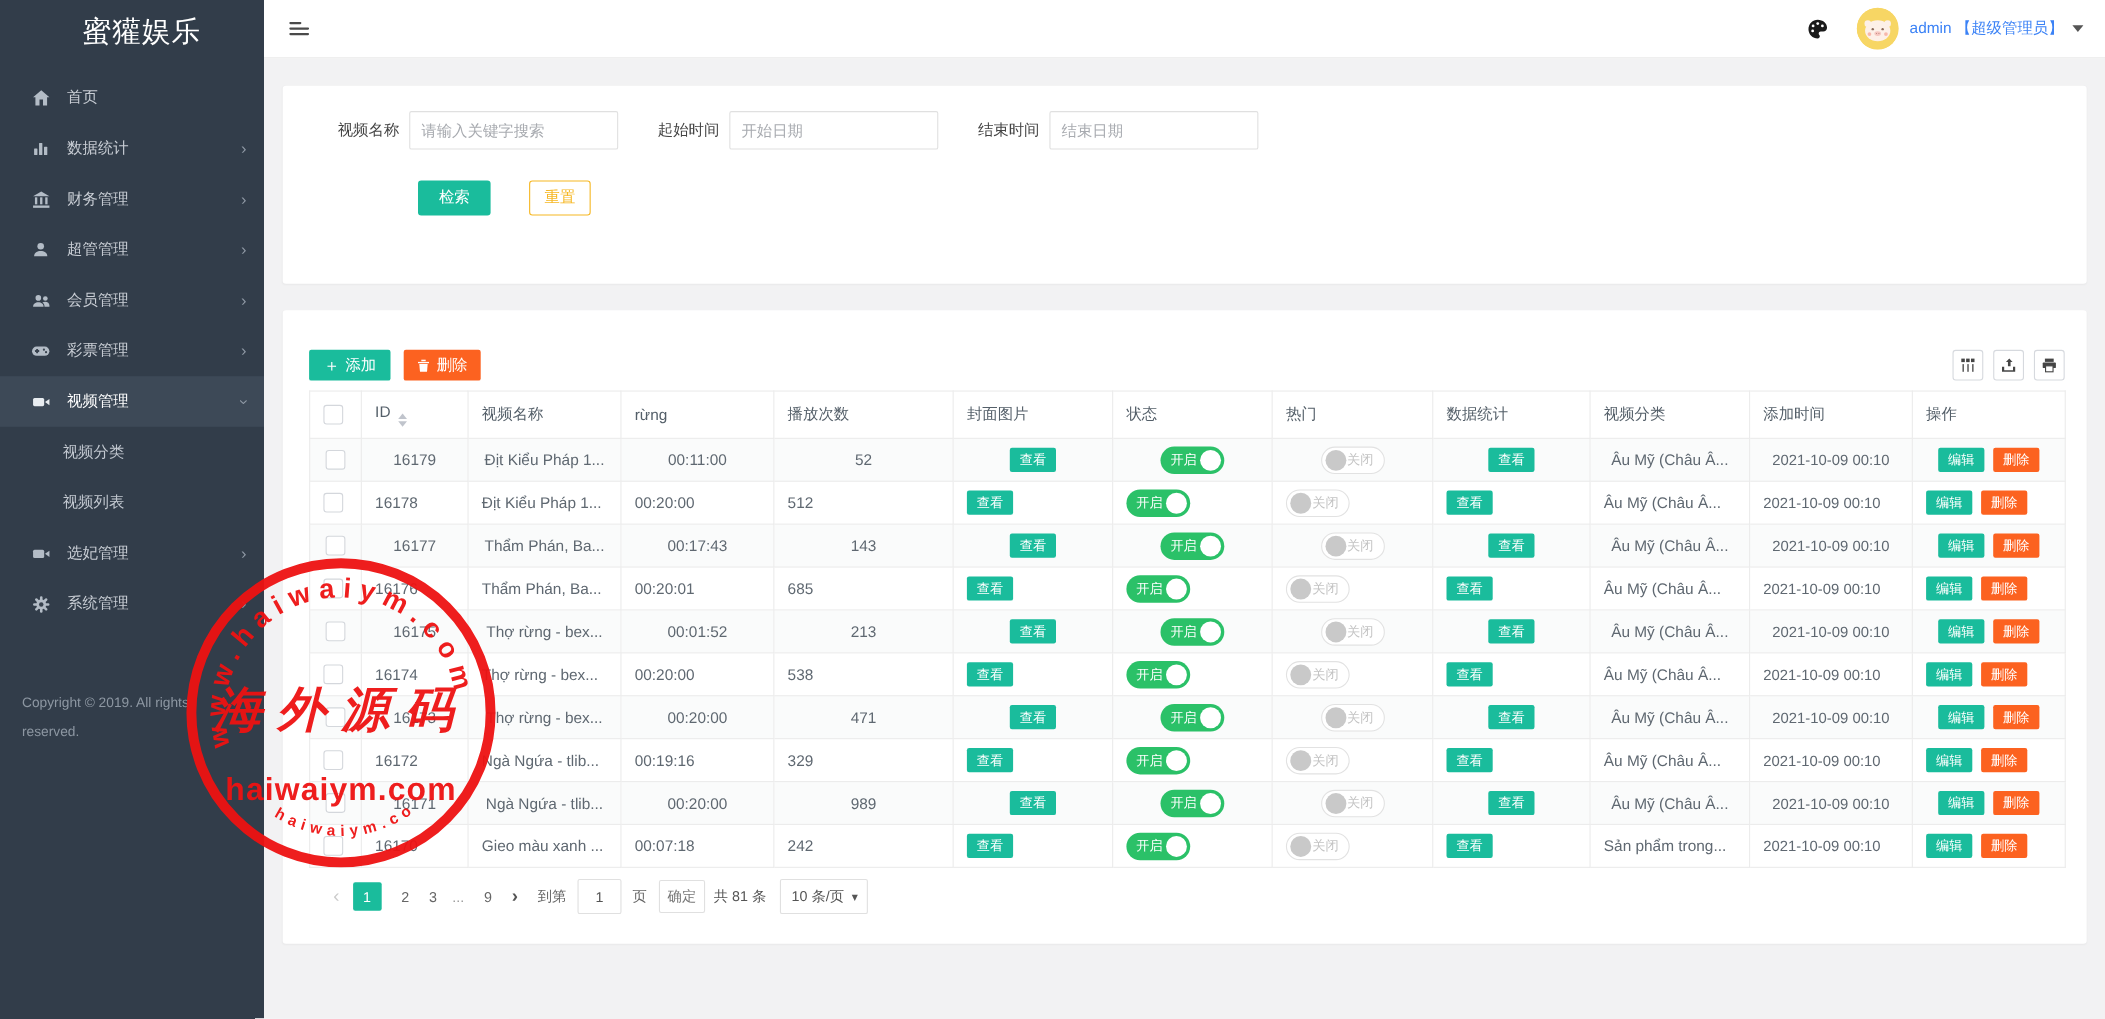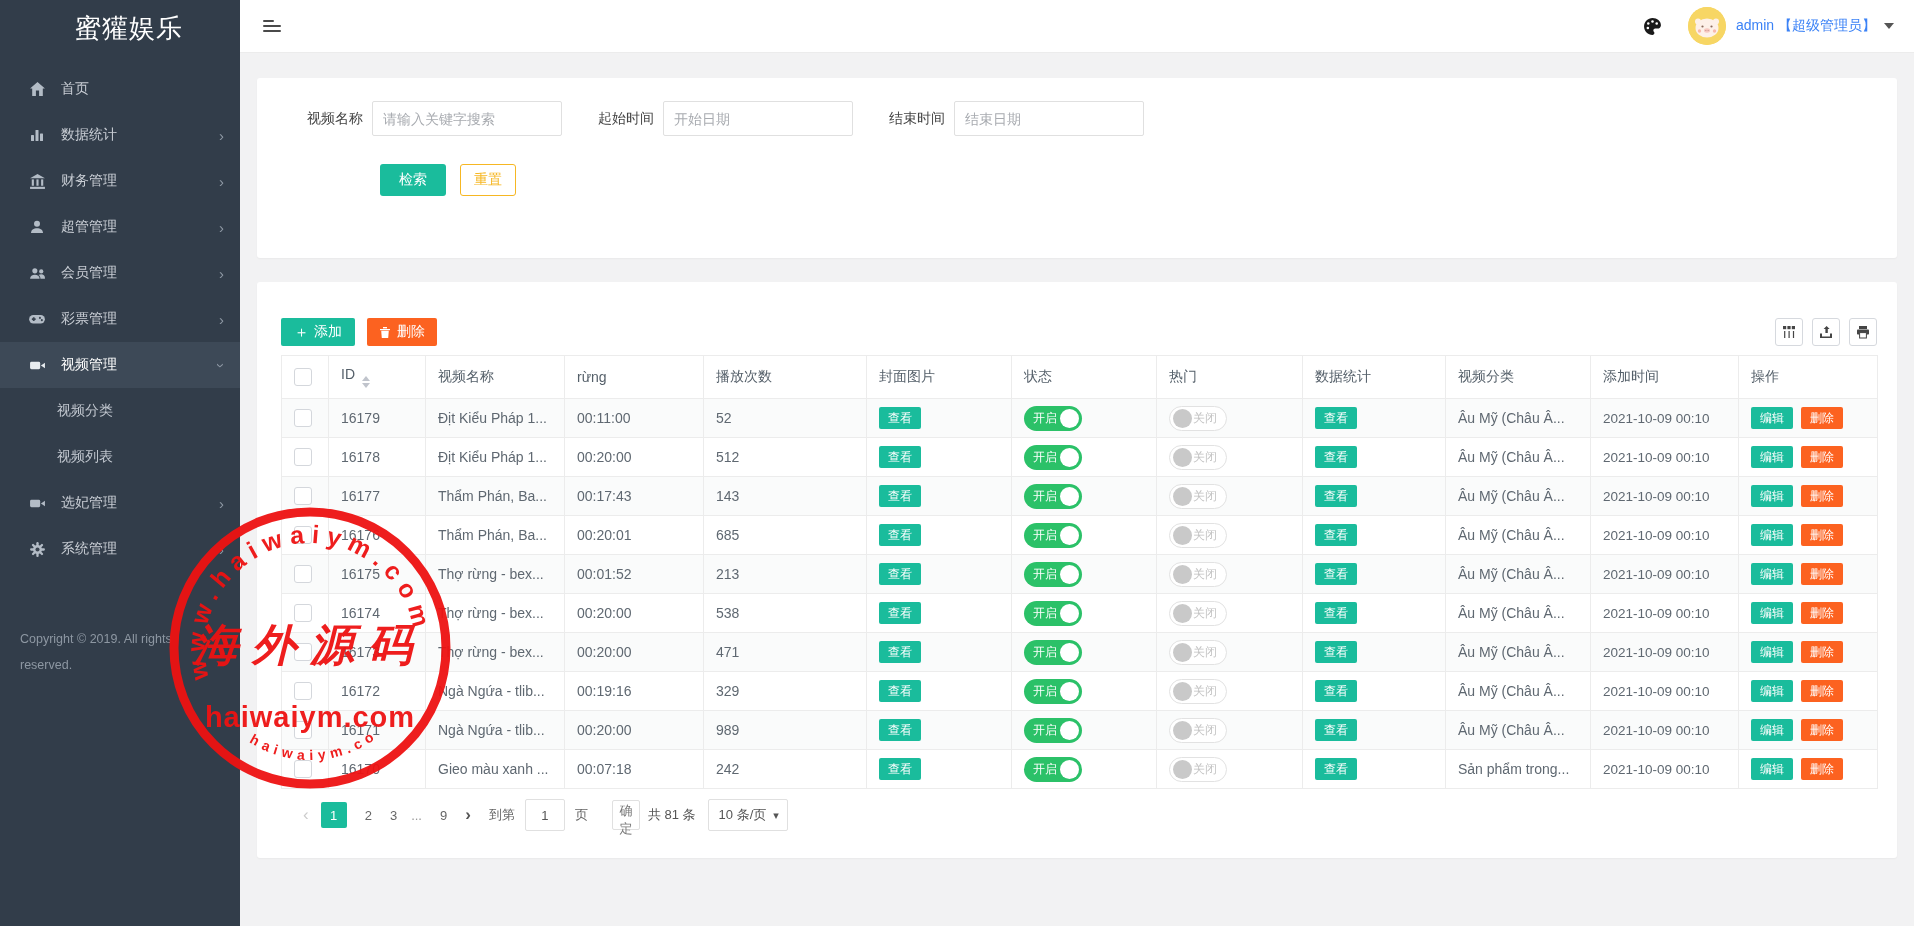--- a/index.html
+++ b/index.html
@@ -29,37 +29,37 @@
 
   
   .content{position:absolute;left:240px;top:53px;width:1674px;height:873px;box-sizing:border-box;padding:25px 17px 0;}
   .card{background:#fff;border-radius:3px;box-shadow:0 1px 2px rgba(0,0,0,.04);}
   .search-card{height:180px;box-sizing:border-box;padding:23px 0 0 50px;margin-bottom:24px;}
   .form-row{display:flex;align-items:center;}
   .f-label{font-size:14px;color:#444;margin-right:9px;}
   .f-input{width:168px;height:33px;border:1px solid #e0e0e0;border-radius:2px;padding:0 10px;font-size:14px;color:#333;outline:none;font-family:inherit;}
   .f-input::placeholder{color:#a8abb0;}
   .fg{display:flex;align-items:center;margin-right:36px;}
-  .btn-row{margin-top:28px;padding-left:73px;display:flex;align-items:flex-end;}
+  .btn-row{margin-top:28px;padding-left:73px;display:flex;align-items:flex-end;gap:21px;}
   .btn-search{width:66px;height:32px;background:#1abc9c;color:#fff;border:none;border-radius:3px;font-size:14px;cursor:pointer;font-family:inherit;}
   .btn-reset{width:56px;height:32px;background:#fff;color:#f6b723;border:1px solid #f6b723;border-radius:3px;font-size:14px;margin-left:14px;cursor:pointer;font-family:inherit;}
 
   .table-card{height:576px;box-sizing:border-box;padding:36px 20px 0 24px;position:relative;}
   .toolbar{display:flex;align-items:center;margin-bottom:9px;}
   .btn-add{height:28px;padding:0 13px;background:#1abc9c;color:#fff;border:none;border-radius:2px;font-size:14px;display:inline-flex;align-items:center;cursor:pointer;font-family:inherit;}
   .btn-add .pl{font-size:15px;margin-right:5px;}
   .btn-del{height:28px;padding:0 12px;background:#fc6220;color:#fff;border:none;border-radius:2px;font-size:14px;display:inline-flex;align-items:center;margin-left:12px;cursor:pointer;font-family:inherit;}
   .btn-del svg{margin-right:6px;}
   .tool-icons{position:absolute;right:20px;top:36px;display:flex;}
   .ticon{width:26px;height:26px;border:1px solid #d6d9de;border-radius:3px;background:#fff;display:inline-flex;align-items:center;justify-content:center;margin-left:9px;cursor:pointer;color:#454545;}
 
   table{border-collapse:collapse;table-layout:fixed;width:1596px;}
   th,td{border:1px solid #ececec;padding:0 12px;height:39px;font-size:14px;color:#5f6871;text-align:left;overflow:hidden;white-space:nowrap;box-sizing:border-box;}
   th{height:43px;font-weight:normal;color:#545f69;background:#fff;}
-  tr.stripe td{background:#fafbfb;}
+  tr.stripe td{background:#fafbfb;text-align:center;}
   td.tdtime{font-size:13.5px;}
   .cb{display:inline-block;width:16px;height:16px;border:1px solid #d4d7dc;border-radius:3px;background:#fff;vertical-align:middle;cursor:pointer;}
   .sort{display:inline-flex;flex-direction:column;margin-left:7px;vertical-align:-2px;cursor:pointer;}
   .sort i{width:0;height:0;border-left:4px solid transparent;border-right:4px solid transparent;}
   .sort .up{border-bottom:5px solid #c0c4cc;margin-bottom:2px;}
   .sort .dn{border-top:5px solid #c0c4cc;}
 
   .badge{display:inline-block;padding:5px 9px;border-radius:2px;font-size:12px;color:#fff;line-height:1;cursor:pointer;}
   .teal{background:#1abc9c;}
   .orange{background:#fc6220;}
@@ -76,21 +76,21 @@
 
   .pager{display:flex;align-items:center;margin-top:10px;font-size:13px;color:#666;}
   .pg-prev{color:#ccc;font-size:17px;margin:0 12px 0 22px;cursor:default;}
   .pg-cur{width:26px;height:26px;background:#1abc9c;color:#fff;border-radius:2px;display:inline-flex;align-items:center;justify-content:center;cursor:pointer;}
   .pg-n{margin-left:18px;cursor:pointer;}
   .pg-dots{margin-left:14px;color:#999;}
   .pg-next{color:#555;font-size:17px;margin-left:18px;cursor:pointer;font-weight:bold;}
   .pg-goto{margin-left:18px;}
   .pg-input{width:34px;height:28px;border:1px solid #e0e0e0;border-radius:2px;text-align:center;font-size:13px;color:#555;margin-left:10px;outline:none;font-family:inherit;}
   .pg-page{margin-left:10px;}
-  .pg-ok{width:28px;height:30px;border:1px solid #e0e0e0;background:#fff;border-radius:2px;color:#777;font-size:13px;margin-left:24px;cursor:pointer;font-family:inherit;}
+  .pg-ok{width:42px;height:30px;border:1px solid #e0e0e0;background:#fff;border-radius:2px;color:#777;font-size:13px;margin-left:11px;cursor:pointer;font-family:inherit;}
   .pg-total{margin-left:8px;color:#555;}
   .pg-size{margin-left:12px;height:30px;border:1px solid #e0e0e0;border-radius:2px;display:inline-flex;align-items:center;padding:0 8px 0 10px;cursor:pointer;color:#555;}
   .pg-size .crt{margin-left:7px;font-size:11px;color:#555;}
 
   
   .stamp{position:absolute;left:165px;top:503px;z-index:9;pointer-events:none;opacity:.95;}
 </style>
 </head>
 <body>
 

